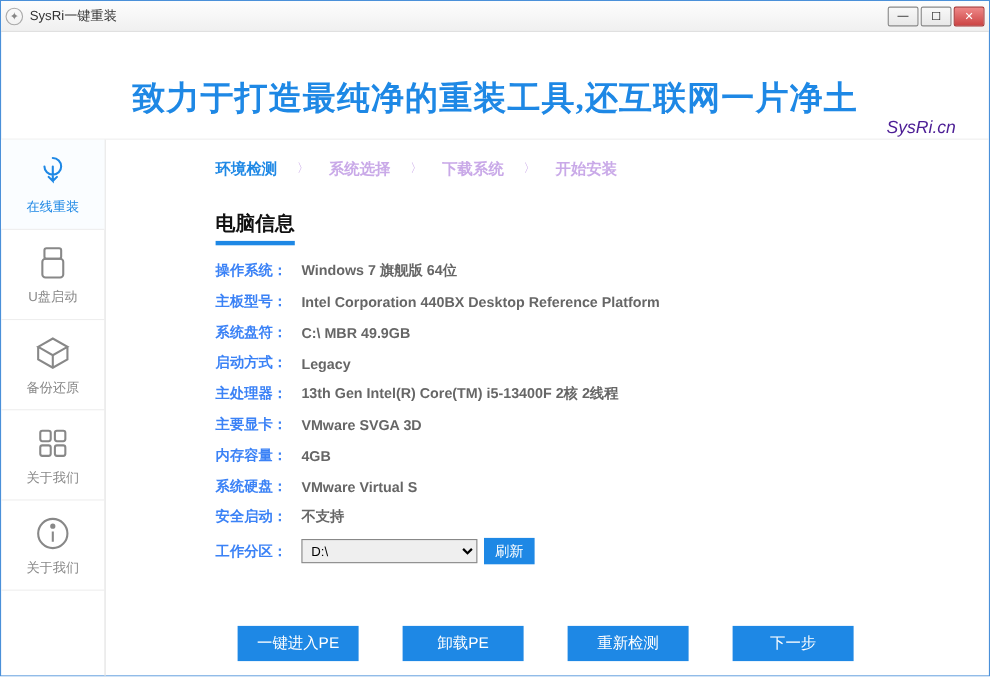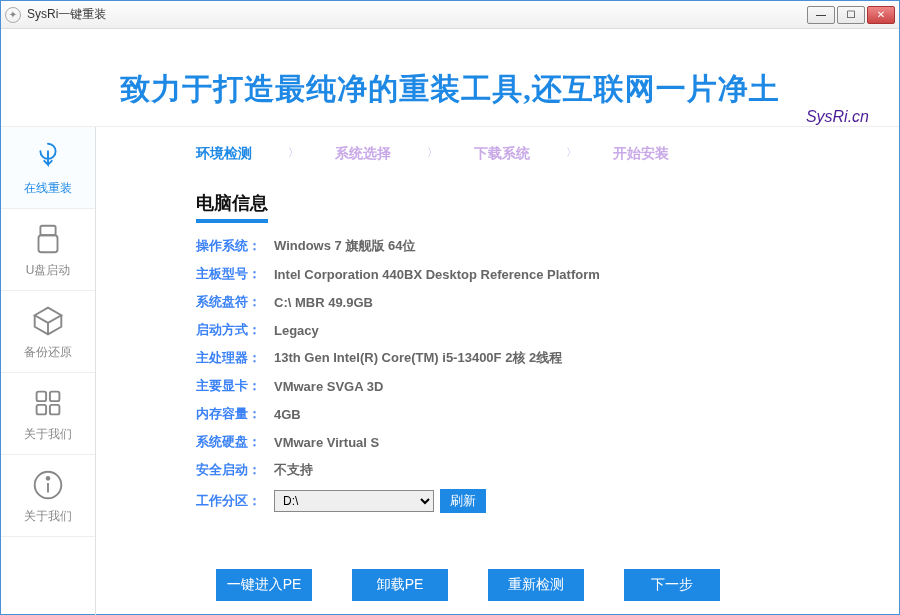--- a/index.html
+++ b/index.html
@@ -17,37 +17,37 @@
 .slogan-url { font-size: 16px; color: #4c1d95; font-weight: normal; align-self: flex-end; margin-right: 30px; margin-top: -2px; font-style: italic; }
 
 .body { display: flex; height: 488px; }
 .sidebar { width: 95px; border-right: 1px solid #e0e0e0; display: flex; flex-direction: column; }
 .side-item { flex: 0 0 auto; height: 82px; display: flex; flex-direction: column; align-items: center; justify-content: center; border-bottom: 1px solid #eee; cursor: pointer; color: #888; }
 .side-item.active { background: #fafdff; color: #1e88e5; }
 .side-item svg { stroke: currentColor; fill: none; stroke-width: 2; }
 .side-label { font-size: 12px; margin-top: 4px; }
 
 .main { flex: 1; padding: 18px 40px 10px 100px; position: relative; }
-.steps { display: flex; gap: 36px; margin-bottom: 28px; font-size: 14px; }
+.steps { display: flex; gap: 18px; margin-bottom: 28px; font-size: 14px; }
 .step { color: #c9a9e8; font-weight: bold; }
 .step.active { color: #1e88e5; }
 .step-arrow { color: #c9a9e8; font-size: 11px; }
 
 .section-title { font-size: 18px; font-weight: bold; color: #111; display: inline-block; }
 .underline { width: 72px; height: 4px; background: #1e88e5; margin: 4px 0 14px 0; }
 
 .info-row { display: flex; margin-bottom: 10px; font-size: 13px; align-items: center; }
 .info-label { width: 78px; font-weight: bold; color: #3b82f6; flex-shrink: 0; }
 .info-value { color: #666; font-weight: bold; }
 
 .partition-select { width: 160px; height: 22px; border: 1px solid #888; font-size: 12px; padding: 0 4px; }
 .refresh-btn { background: #1e88e5; color: #fff; border: none; padding: 3px 10px; font-size: 13px; margin-left: 6px; cursor: pointer; }
 
 .bottom-buttons { position: absolute; bottom: 14px; left: 120px; display: flex; gap: 40px; }
-.action-btn { background: #1e88e5; color: #fff; border: none; width: 96px; height: 32px; font-size: 14px; cursor: pointer; }
+.action-btn { background: #1e88e5; color: #fff; border: none; width: 110px; height: 32px; font-size: 14px; cursor: pointer; }
 </style>
 </head>
 <body>
 
 <div class="window">
   <div class="titlebar">
     <div class="title-icon">✦</div>
     <div class="title-text">SysRi一键重装</div>
     <div class="win-btns">
       <div class="win-btn">—</div>

